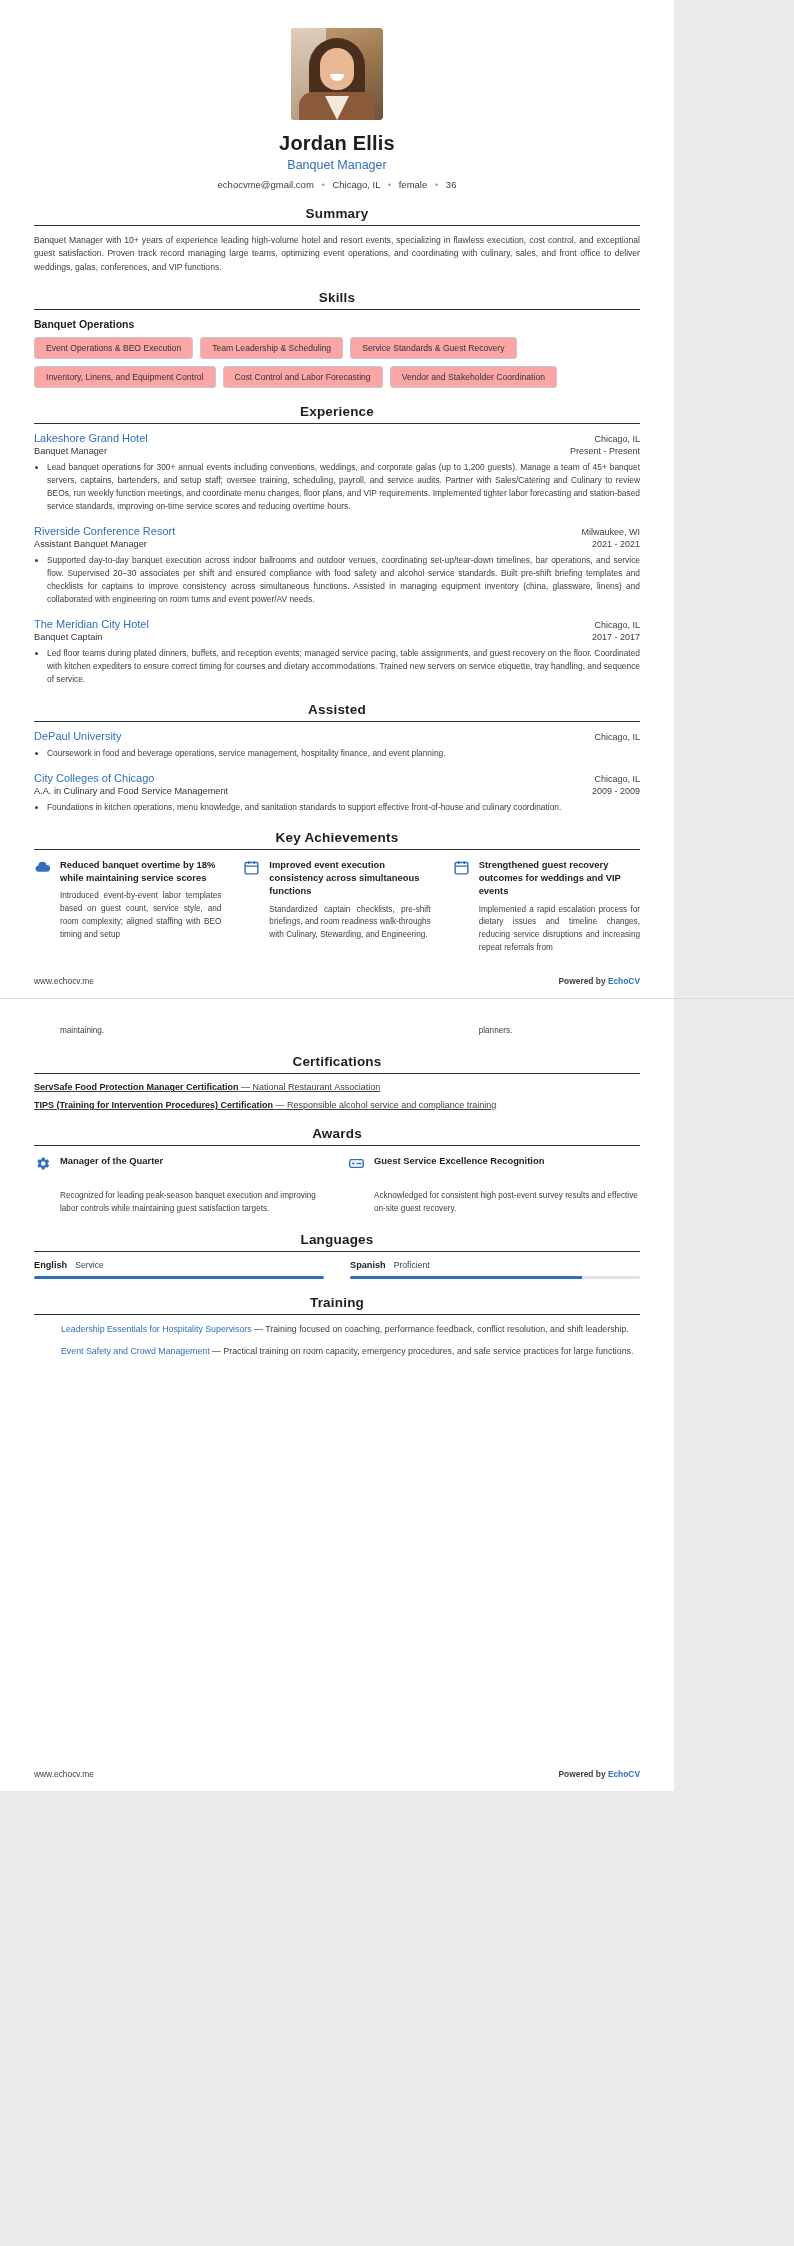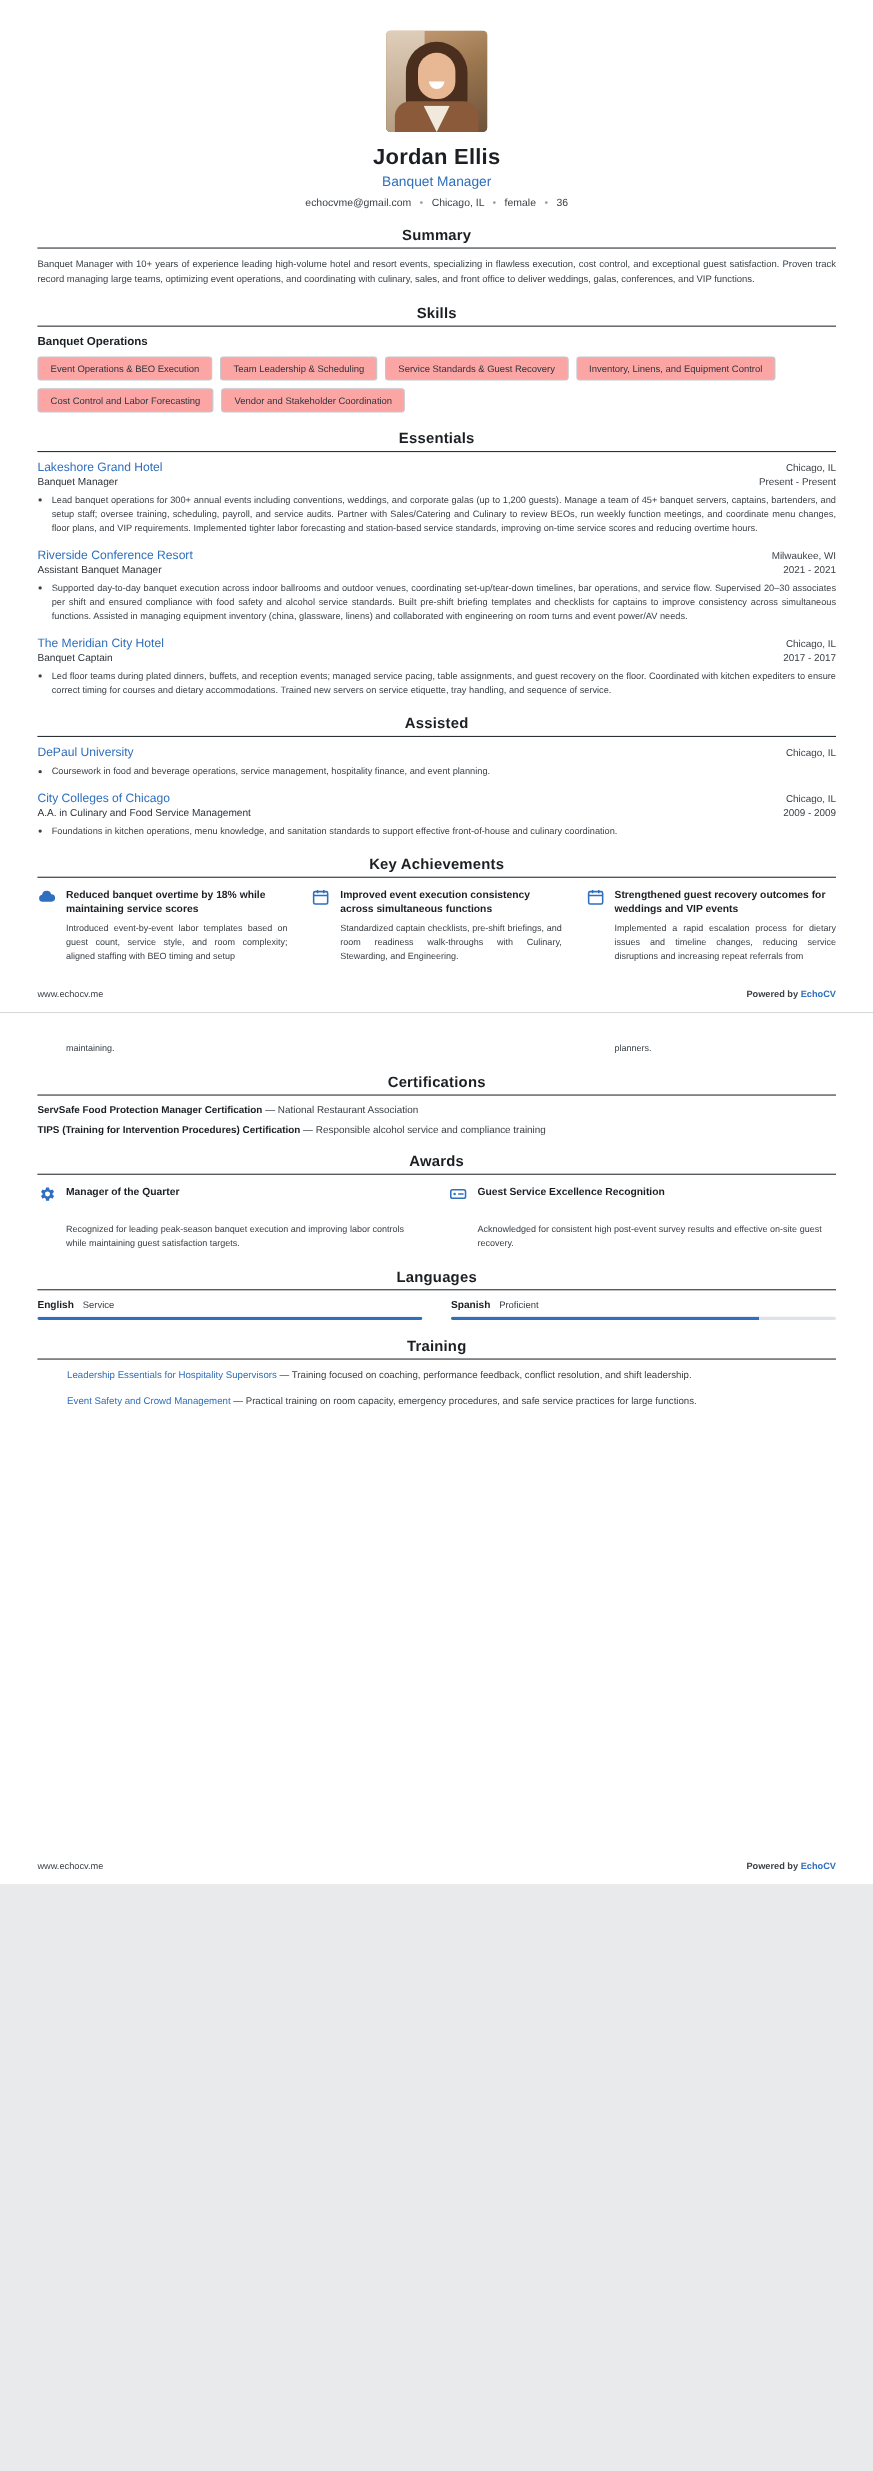--- a/index.html
+++ b/index.html
@@ -5,21 +5,21 @@
   * { box-sizing: border-box; }
   html, body { margin: 0; padding: 0; }
   body {
     width: 794px;
     background: #e9eaec;
     font-family: "Liberation Sans", sans-serif;
     color: #24292e;
     -webkit-font-smoothing: antialiased;
   }
   .page {
-    width: 794px;
+    width: 674px;
     background: #ffffff;
     position: relative;
     padding: 0;
   }
   .page-inner {
     padding: 28px 34px 10px 34px;
   }
 
   
   .header { text-align: center; }
@@ -217,20 +217,21 @@
   .footer .brand .blue { color: #2f6fbd; }
   .page-divider {
     border-top: 1px solid #d7dadd;
   }
 
   
   .cert-row {
     font-size: 9px;
     color: #3b4147;
     margin-bottom: 8px;
+    text-decoration: underline;
   }
   .cert-row b { color: #1b1f23; font-weight: bold; }
 
   
   .aw-grid {
     display: grid;
     grid-template-columns: 1fr 1fr;
     gap: 0 22px;
   }
   .aw-head { display: flex; gap: 9px; align-items: flex-start; }
@@ -317,21 +318,21 @@
         <span class="chip">Event Operations &amp; BEO Execution</span>
         <span class="chip">Team Leadership &amp; Scheduling</span>
         <span class="chip">Service Standards &amp; Guest Recovery</span>
         <span class="chip">Inventory, Linens, and Equipment Control</span>
         <span class="chip">Cost Control and Labor Forecasting</span>
         <span class="chip">Vendor and Stakeholder Coordination</span>
       </div>
     </div>
 
     <div class="section">
-      <div class="sec-title">Essentials</div>
+      <div class="sec-title">Experience</div>
       <div class="sec-rule"></div>
 
       <div class="entry">
         <div class="entry-top">
           <span class="org">Lakeshore Grand Hotel</span>
           <span class="loc">Chicago, IL</span>
         </div>
         <div class="entry-sub">
           <span class="job">Banquet Manager</span>
           <span class="dates">Present - Present</span>

